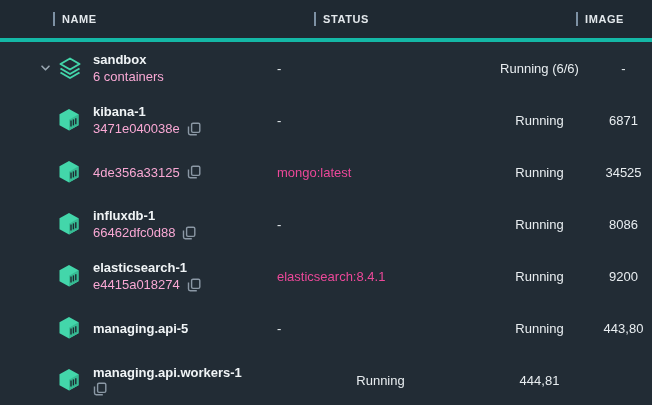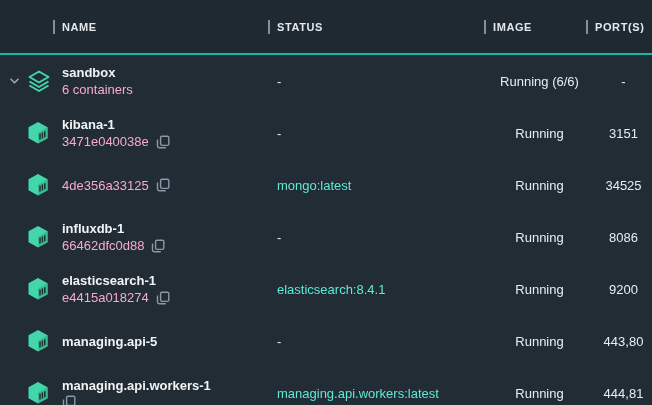--- a/index.html
+++ b/index.html
@@ -5,42 +5,43 @@
   * { margin:0; padding:0; box-sizing:border-box; }
   html,body { background:#11171c; }
   .app {
     position:relative; width:652px; height:405px; overflow:hidden;
     background:#222c35; font-family:"Liberation Sans", sans-serif;
     color:#e8edf0; font-size:13px;
   }
   
   .thead {
     display:grid; grid-template-columns:268px 216px 102px 1fr;
-    height:55px; align-items:center; background:#1f2932;
-    border-bottom:2px solid #14b8a6;
+    height:42px; align-items:center; background:#1f2932;
+    border-bottom:4px solid #14b8a6;
+    gap:46px;
   }
   .th { display:flex; align-items:center; gap:7px; font-size:11px; font-weight:bold;
         letter-spacing:.6px; color:#e3e8ec; }
   .th .pipe { display:inline-block; width:2px; height:14px; background:#7d91a4; }
   .th.c-name { padding-left:53px; }
   
   .row {
     display:grid; grid-template-columns:268px 216px 102px 1fr;
     height:52px; align-items:center; cursor:pointer;
   }
   .cell { padding-left:9px; }
   .name-cell { position:relative; padding-left:62px; display:flex; flex-direction:column;
-               justify-content:flex-start; gap:2px; }
+               justify-content:flex-start; gap:2px;margin-left:31px; }
   .chev { position:absolute; left:9px; top:50%; transform:translateY(-50%); display:flex; }
   .rowicon { position:absolute; left:27px; top:50%; transform:translateY(-50%); display:flex; }
   .nm { font-weight:bold; color:#f0f4f6; line-height:15px; }
   .sub { display:flex; align-items:center; gap:7px; color:#f9a8d4; line-height:15px; }
   .copy { display:flex; cursor:pointer; }
   .img-cell { color:#e8edf0; }
-  .img-cell.link { color:#5eead4; cursor:pointer; }
+  .img-cell.link { color:#ec4899; cursor:pointer; }
   .status-cell, .ports-cell { color:#e8edf0;text-align:center; }
 </style>
 </head>
 <body>
 
 <svg width="0" height="0" style="position:absolute">
   <defs>
     <g id="cube">
       <polygon points="11,1 20.5,6.3 20.5,17.2 11,22.5 1.5,17.2 1.5,6.3" fill="#43d6aa"></polygon>
       <polygon points="11,11.7 20.5,6.3 20.5,17.2 11,22.5" fill="#36bb93"></polygon>
@@ -118,21 +119,21 @@
         <span>3471e040038e</span>
         <span class="copy">
             <svg width="14" height="14" viewBox="0 0 14 14">
               <use href="#copyicon"></use>
             </svg>
           </span>
       </span>
     </div>
     <div class="cell img-cell">-</div>
     <div class="cell status-cell">Running</div>
-    <div class="cell ports-cell">3151</div>
+    <div class="cell ports-cell">6871</div>
   </div>
 
   <div class="row">
     <div class="cell name-cell">
       <span class="rowicon">
           <svg width="22" height="24" viewBox="0 0 22 24">
             <use href="#cube"></use>
           </svg>
         </span>
       <span class="sub">
@@ -216,18 +217,17 @@
         </span>
       <span class="nm">managing.api.workers-1</span>
       <span class="sub">
         <span class="copy">
             <svg width="14" height="14" viewBox="0 0 14 14">
               <use href="#copyicon"></use>
             </svg>
           </span>
       </span>
     </div>
-    <div class="cell img-cell link">managing.api.workers:latest</div>
     <div class="cell status-cell">Running</div>
     <div class="cell ports-cell">444,81</div>
   </div>
 
 </div>
 
 </body></html>

